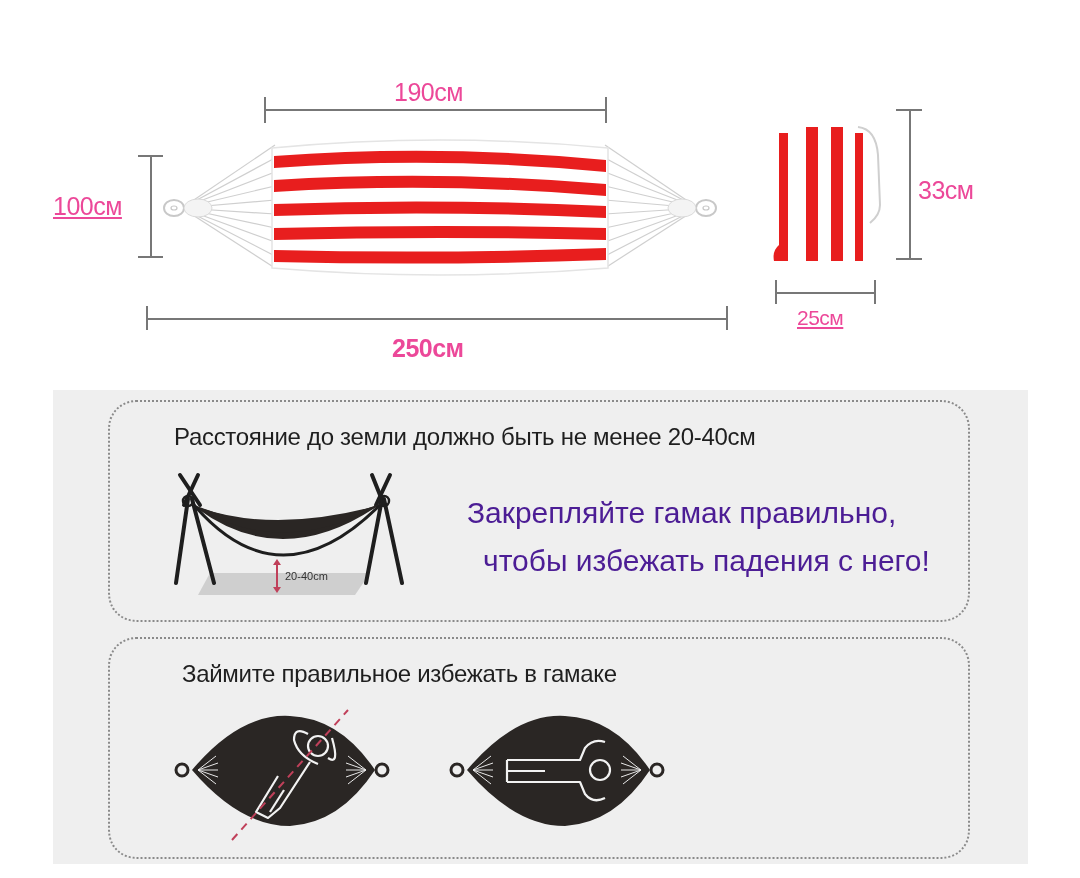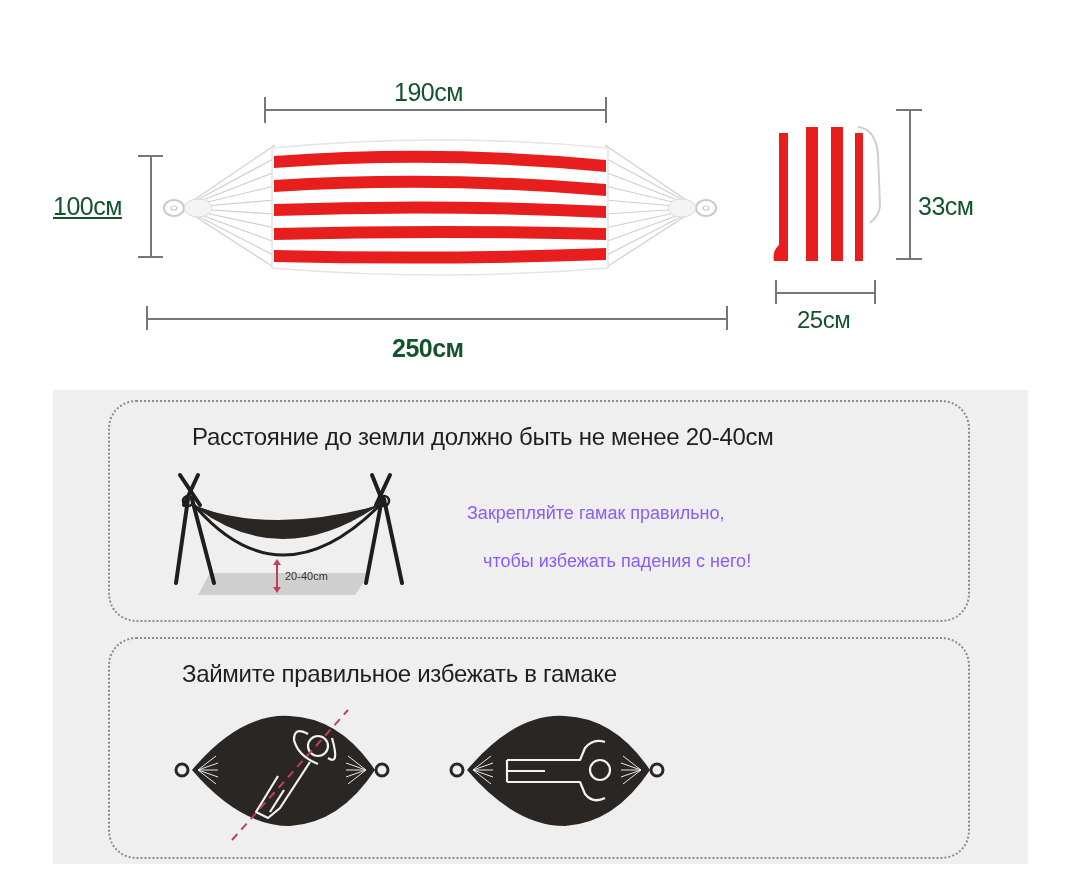--- a/index.html
+++ b/index.html
@@ -1,25 +1,25 @@
 <!DOCTYPE html>
 <html><head>
 <meta charset="utf-8">
 <style>
   html, body { margin:0; padding:0; }
   body { width:1080px; height:878px; background:#ffffff; position:relative; overflow:hidden;
          font-family:"Liberation Sans", sans-serif; color:#1a1a1a; }
   .abs { position:absolute; }
-  .dim-label { position:absolute; font-size:25px; color:#14532d; letter-spacing:-0.5px; white-space:nowrap; }
+  .dim-label { position:absolute; font-size:25px; color:#ec4899; letter-spacing:-0.5px; white-space:nowrap; }
   .line-h { position:absolute; height:1.5px; background:#777; }
   .line-v { position:absolute; width:1.5px; background:#777; }
   .panel-bg { position:absolute; left:53px; top:390px; width:975px; height:474px; background:#efefef; }
   .box { position:absolute; border:2.5px dotted #8a8a8a; border-radius:28px; }
   .box-title { position:absolute; font-size:24px; color:#1f1f1f; white-space:nowrap; letter-spacing:-0.3px; }
-  .instr { position:absolute; font-size:18px; color:#8b5cf6; line-height:34px; white-space:nowrap; }
+  .instr { position:absolute; font-size:30px; color:#4c1d95; line-height:34px; white-space:nowrap; }
   svg { position:absolute; overflow:visible; }
 </style>
 </head>
 <body>
 
 <div>
 
   <div class="line-h" style="left:265px;top:109px;width:341px;"></div>
   <div class="line-v" style="left:264px;top:97px;height:26px;"></div>
   <div class="line-v" style="left:605px;top:97px;height:26px;"></div>
@@ -85,32 +85,32 @@
       <rect x="36" y="12" width="12" height="134"></rect>
       <rect x="61" y="12" width="12" height="134"></rect>
       <rect x="85" y="18" width="8" height="128"></rect>
       <path d="M4 146 Q2 136 9 130 L9 146 Z"></path>
     </g>
   </svg>
 
   <div class="line-v" style="left:909px;top:109px;height:150px;"></div>
   <div class="line-h" style="left:896px;top:109px;width:26px;"></div>
   <div class="line-h" style="left:896px;top:258px;width:26px;"></div>
-  <div class="dim-label" style="left:918px;top:192px;">33см</div>
+  <div class="dim-label" style="left:918px;top:176px;">33см</div>
 
   <div class="line-h" style="left:776px;top:292px;width:98px;"></div>
   <div class="line-v" style="left:775px;top:280px;height:24px;"></div>
   <div class="line-v" style="left:874px;top:280px;height:24px;"></div>
-  <div class="dim-label" style="left:797px;top:306px;font-size:24px;">25см</div>
+  <div class="dim-label" style="left:797px;top:306px;font-size:21px;text-decoration:underline;">25см</div>
 </div>
 
 <div class="panel-bg"></div>
 
 <div class="box" style="left:108px;top:400px;width:858px;height:218px;"></div>
-<div class="box-title" style="left:192px;top:423px;">Расстояние до земли должно быть не менее 20-40см</div>
+<div class="box-title" style="left:174px;top:423px;">Расстояние до земли должно быть не менее 20-40см</div>
 
 <svg style="left:170px;top:465px;" width="240" height="135" viewBox="0 0 240 135">
 
   <path d="M40 108 L200 108 L185 130 L28 130 Z" fill="#cfcfcf"></path>
 
   <g stroke="#1e1e1e" stroke-width="4" stroke-linecap="round">
     <line x1="10" y1="10" x2="30" y2="40"></line>
     <line x1="28" y1="10" x2="14" y2="40"></line>
     <line x1="18" y1="34" x2="6" y2="118"></line>
     <line x1="22" y1="34" x2="44" y2="118"></line>

